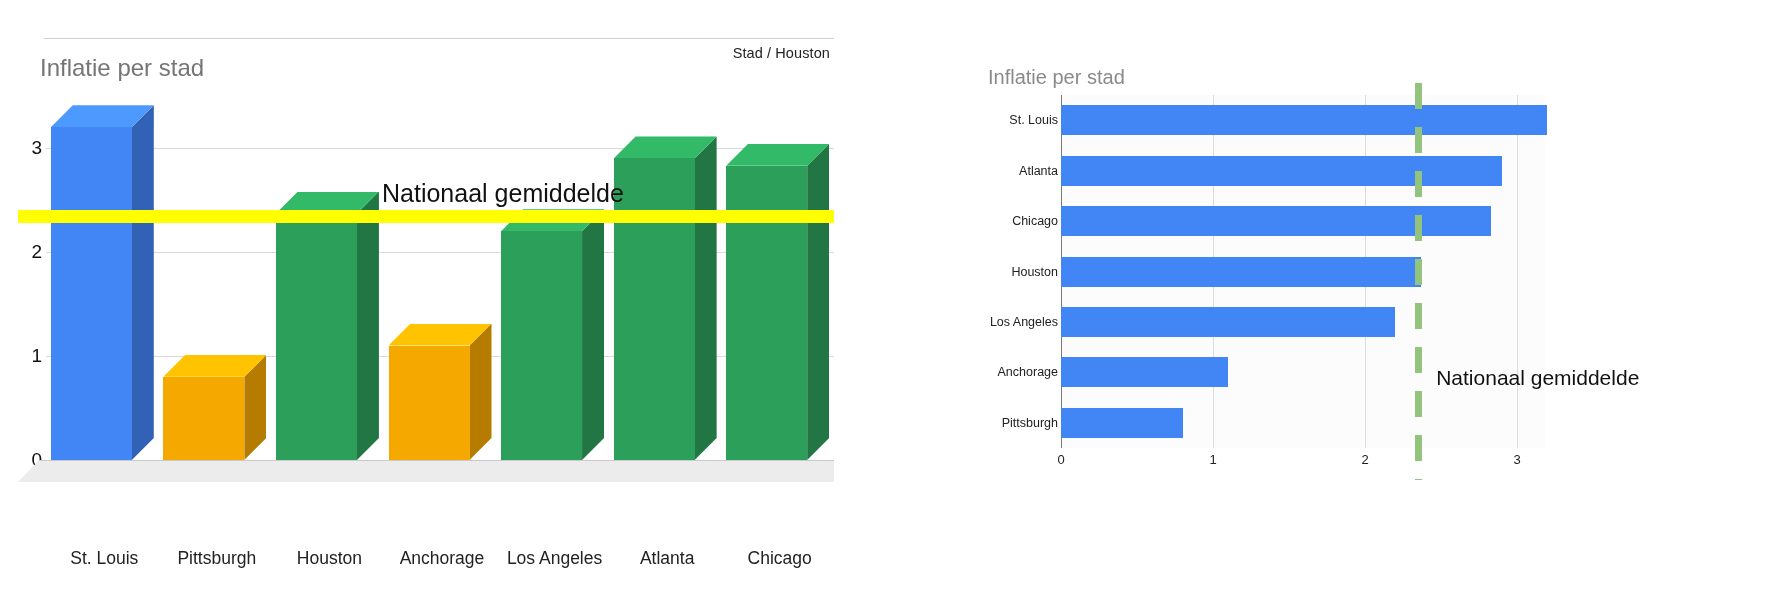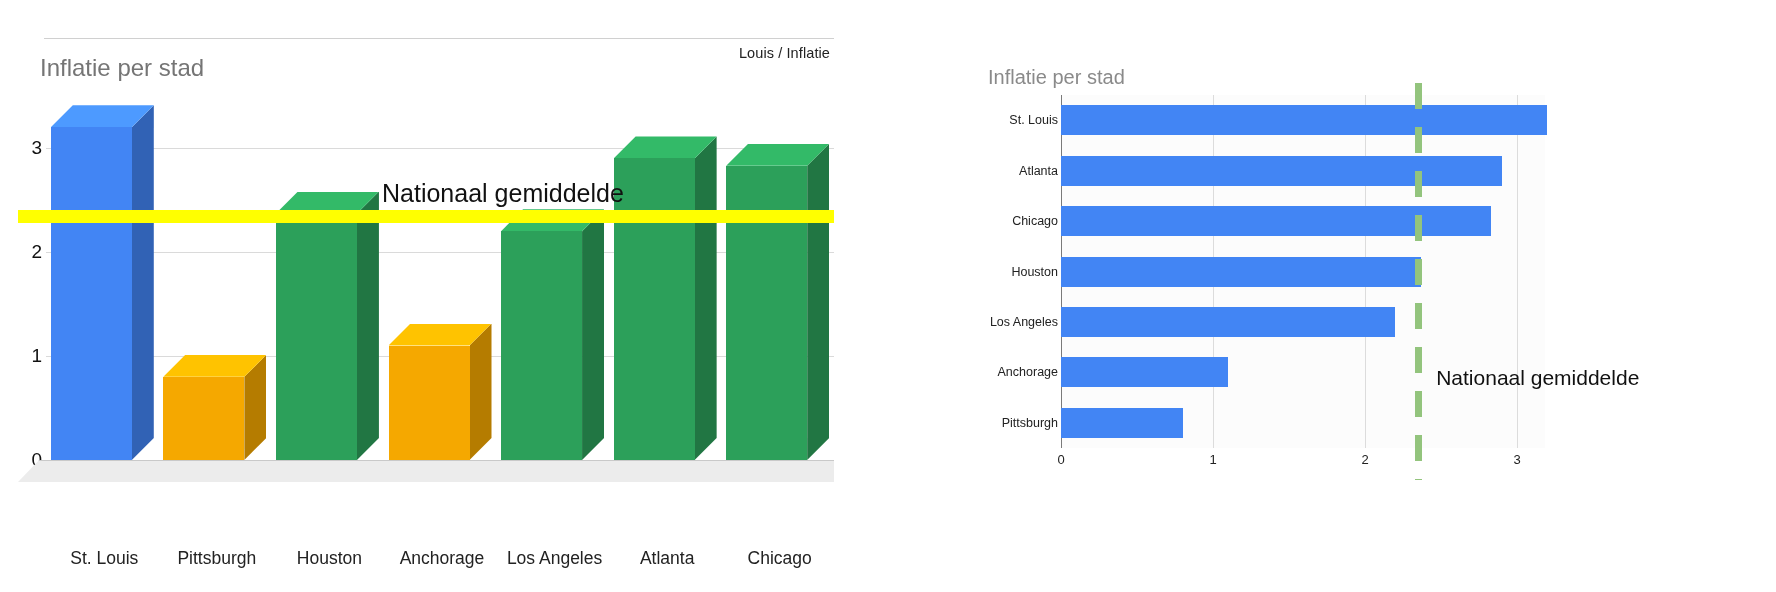--- a/index.html
+++ b/index.html
@@ -108,21 +108,21 @@
   }
 </style>
 </head>
 <body>
 
 <div id="root">
 
   <div id="left-panel">
 
     <div class="l-toprule"></div>
-    <div class="l-series-label">Louis / Inflatie</div>
+    <div class="l-series-label">Stad / Houston</div>
     <div class="l-title">Inflatie per stad</div>
 
     <div class="l-plot" id="l-plot">
         <div class="l-ytick" style="top: 460px;">0</div>
         <div class="l-grid" style="top: 356px;"></div>
         <div class="l-ytick" style="top: 356px;">1</div>
         <div class="l-grid" style="top: 252px;"></div>
         <div class="l-ytick" style="top: 252px;">2</div>
         <div class="l-grid" style="top: 148px;"></div>
         <div class="l-ytick" style="top: 148px;">3</div>

